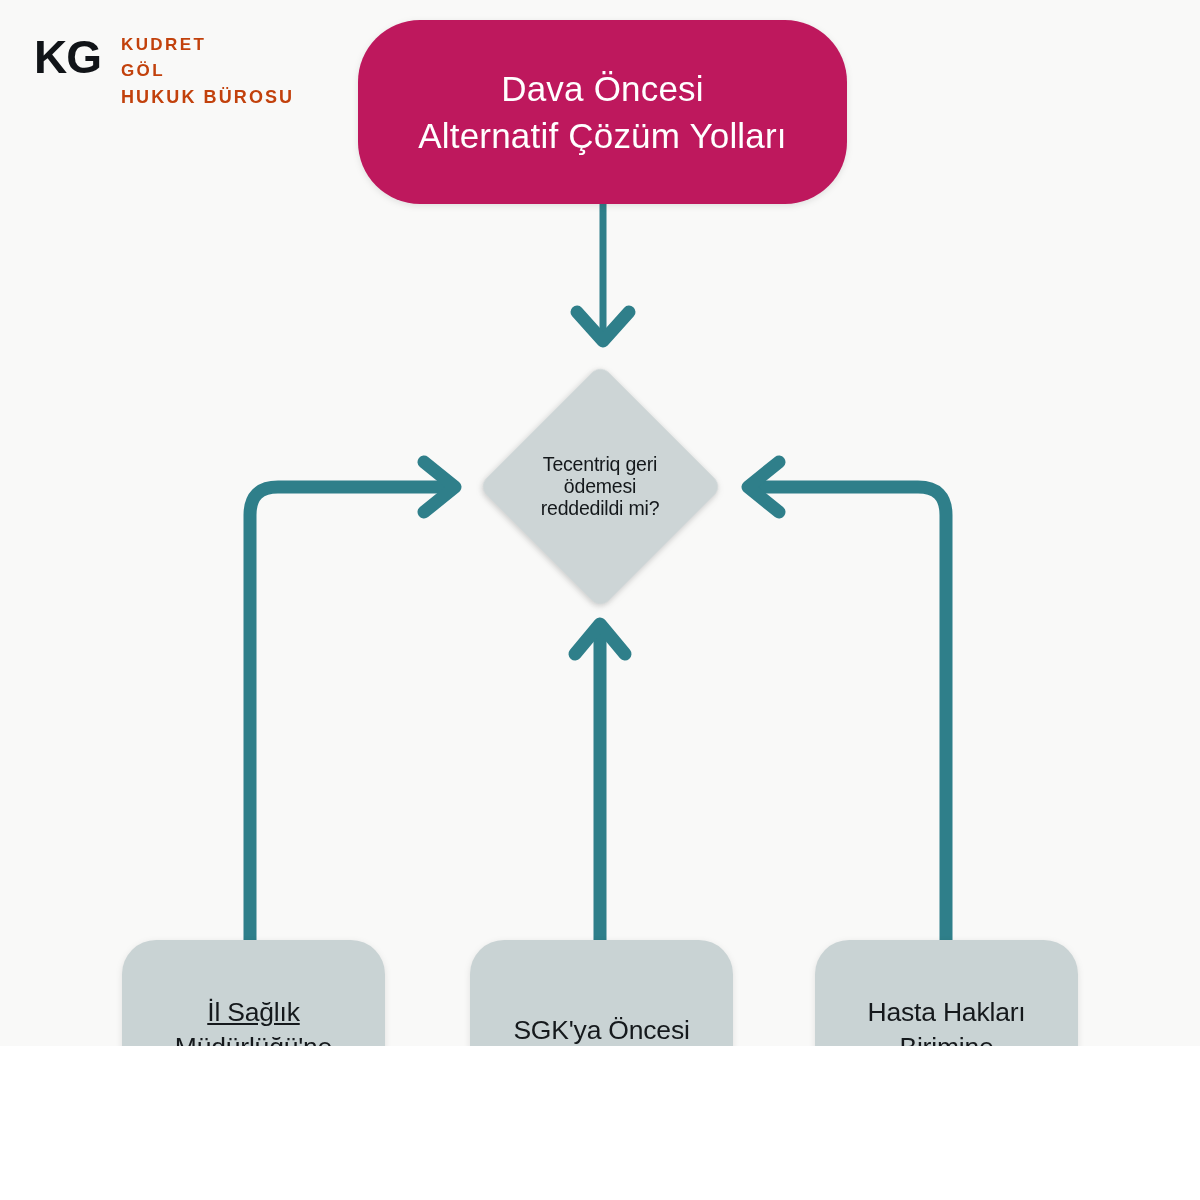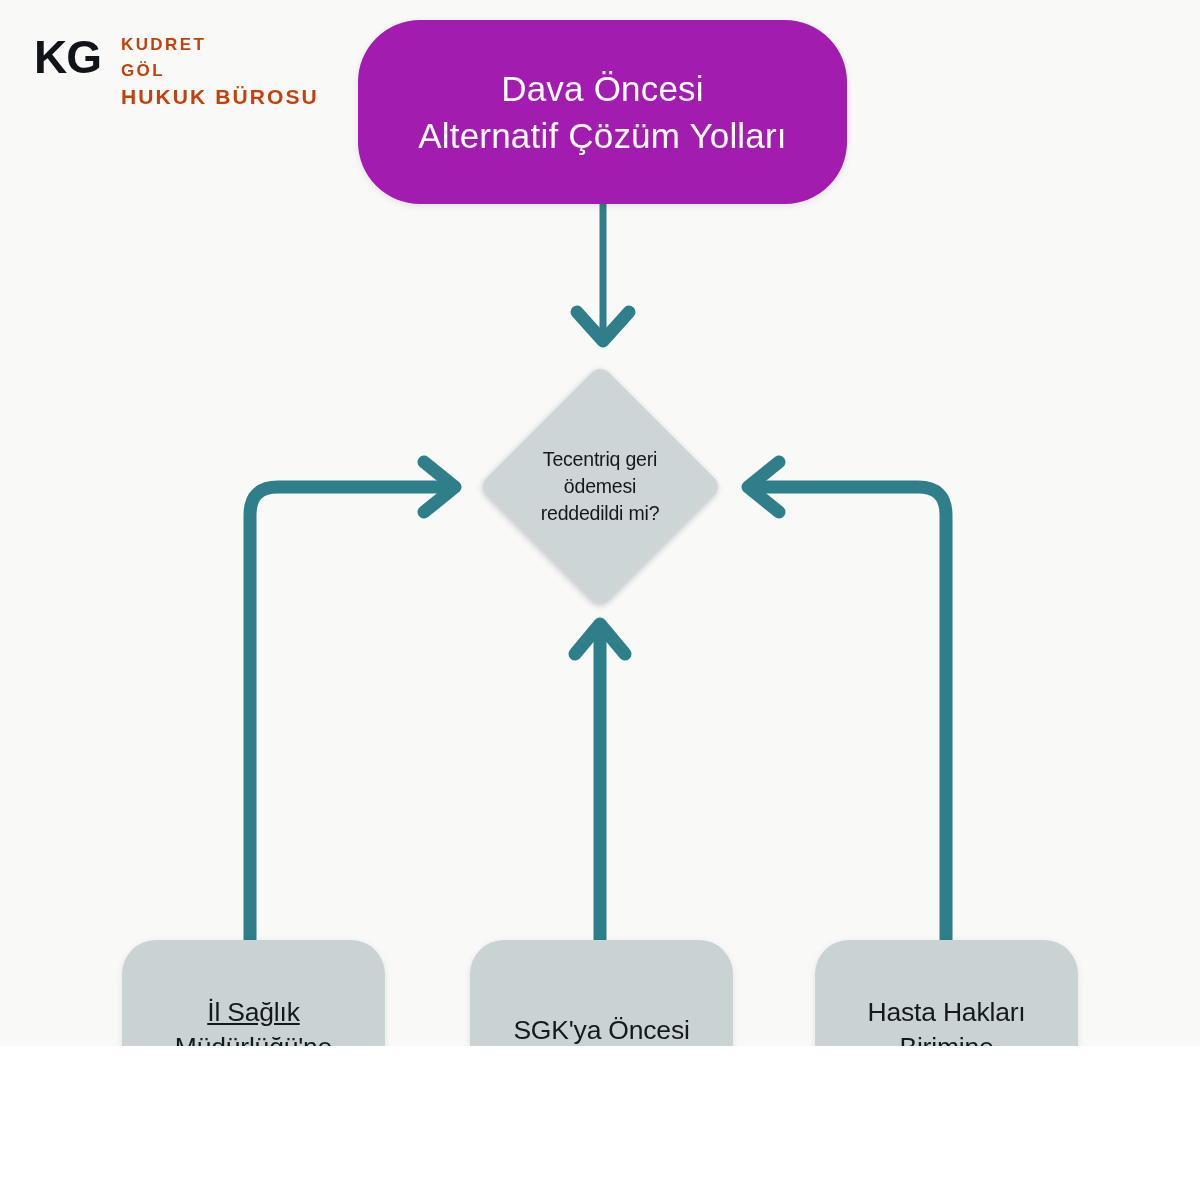--- a/index.html
+++ b/index.html
@@ -36,21 +36,21 @@
     padding-top: 2px;
   }
   .logo-words {
     margin-left: 20px;
     color: #c2410c;
     font-size: 17px;
     font-weight: 600;
     letter-spacing: 2.4px;
     line-height: 26px;
   }
-  .logo-words .l3 { font-size: 21px; letter-spacing: 2.1px; }
+  .logo-words .l3 { font-size: 18px; letter-spacing: 2.1px; }
 
   
   #wires {
     position: absolute;
     left: 0;
     top: 0;
     width: 1200px;
     height: 1200px;
     pointer-events: none;
   }
@@ -63,21 +63,21 @@
     align-items: center;
     justify-content: center;
     text-align: center;
     filter: drop-shadow(0 2px 3px rgba(0,0,0,0.10));
   }
   .node-title {
     left: 358px;
     top: 20px;
     width: 489px;
     height: 184px;
-    background: #a21caf;
+    background: #be185d;
     border-radius: 62px;
     color: #ffffff;
     font-size: 35px;
     line-height: 47px;
     font-weight: 400;
     letter-spacing: 0.2px;
     padding: 0 26px;
   }
 
   .node-decision {
@@ -97,21 +97,21 @@
     background: #cdd5d6;
     border-radius: 12px;
     transform: rotate(45deg);
     filter: drop-shadow(0 2px 3px rgba(0,0,0,0.10));
   }
   .diamond-label {
     position: relative;
     z-index: 2;
     color: #14181b;
     font-size: 19.5px;
-    line-height: 27px;
+    line-height: 22px;
     letter-spacing: -0.2px;
     width: 200px;
   }
 
   .node-leaf {
     top: 940px;
     width: 263px;
     height: 215px;
     background: #c9d3d4;
     border-radius: 34px;

